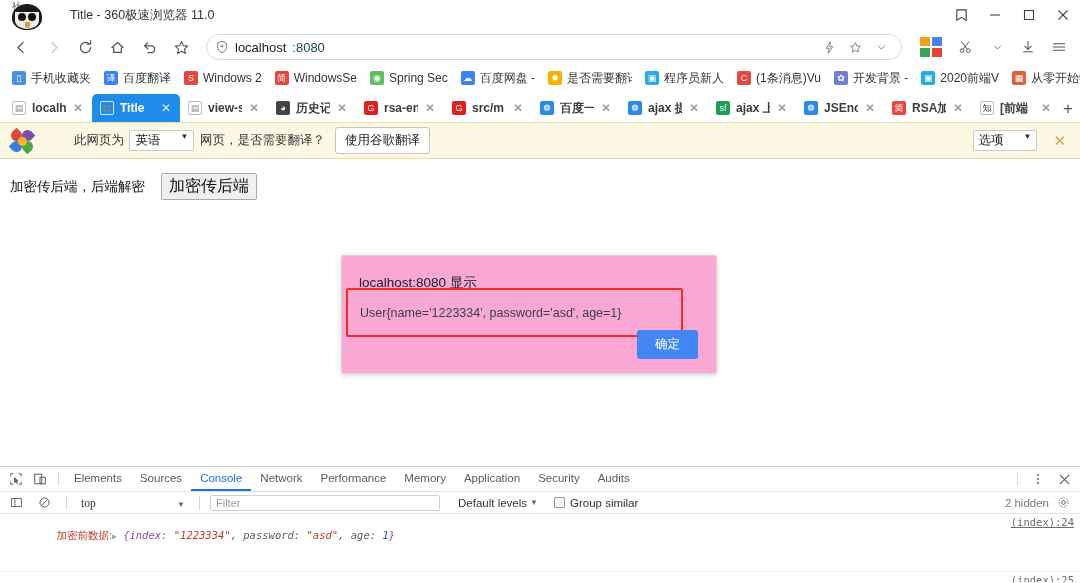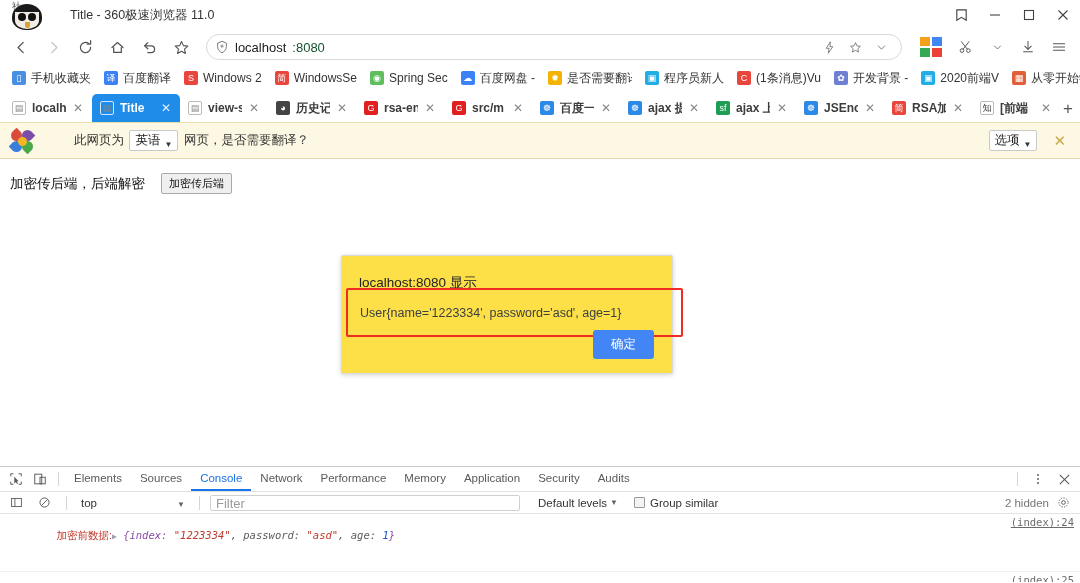--- a/index.html
+++ b/index.html
@@ -81,43 +81,43 @@
   }
   .tb-logo { width:24px; height:24px; position:relative; flex:0 0 auto; }
   .tb-logo span { position:absolute; width:11px; height:11px; border-radius:50% 50% 50% 0; }
   .tb-logo span:nth-child(1){left:1px;top:1px;background:#d94b3c;transform:rotate(135deg);}
   .tb-logo span:nth-child(2){left:12px;top:1px;background:#7b4ea8;transform:rotate(-135deg);}
   .tb-logo span:nth-child(3){left:1px;top:12px;background:#3b7ddd;transform:rotate(45deg);}
   .tb-logo span:nth-child(4){left:12px;top:12px;background:#4aa84a;transform:rotate(-45deg);}
   .tb-logo em { position:absolute; left:8px; top:8px; width:9px; height:9px; background:#f2b824; border-radius:50%; }
   .tb-text { margin-left:30px; }
   .sel {
-    display:inline-flex; align-items:flex-end; gap:4px; border:1px solid #c9c9c9; background:#fff;
+    display:inline-flex; align-items:flex-start; gap:20px; border:1px solid #c9c9c9; background:#fff;
     border-radius:2px; padding:1px 5px; font-size:12.5px; color:#222; margin:0 2px;
   }
   .sel .caret { font-size:8px; color:#333; }
   .btn-outline {
     border:1px solid #c2c2c2; background:#fff; border-radius:3px; padding:4px 9px;
     font-size:12.5px; color:#222;
   }
   .tb-right { margin-left:auto; display:flex; align-items:center; gap:10px; }
   .tb-close { color:#caa84d; font-size:15px; padding:0 4px; }
 
   
   .viewport { height:312px; background:#fff; position:relative; padding:14px 10px; }
   .page-line { font-size:13.5px; color:#111; display:flex; align-items:center; gap:16px; }
   .page-btn {
     border:1px solid #a9a9a9; background:#efefef; border-radius:2px;
-    padding:2px 7px; font-size:11px; color:#111;
+    padding:2px 7px; font-size:16px; color:#111;
   }
 
   
   .dialog {
-    position:absolute; left:341px; top:96px; width:332px; height:119px;
-    background:#fde047; border:1px solid #d9d9d9; border-radius:2px;
+    position:absolute; left:341px; top:96px; width:376px; height:119px;
+    background:#f9a8d4; border:1px solid #d9d9d9; border-radius:2px;
     box-shadow:0 1px 5px rgba(0,0,0,.18);
   }
   .dlg-title { position:absolute; left:17px; top:18px; font-size:13.5px; color:#202124; }
   .dlg-msg { position:absolute; left:18px; top:50px; font-size:12.5px; color:#3c4043; }
   .dlg-highlight {
     position:absolute; left:4px; top:32px; width:337px; height:49px;
     border:2px solid #ef2b24; border-radius:2px; pointer-events:none;
   }
   .dlg-ok {
     position:absolute; right:18px; bottom:14px; background:#4285f4; color:#fff;
@@ -129,24 +129,24 @@
               background:#fff; border-top:1px solid #cdcdcd; font-size:11.5px; }
   .dt-tabs { height:25px; display:flex; align-items:center; border-bottom:1px solid #e3e3e3;
              padding:0 4px; color:#5a5a5a; }
   .dt-ic { width:24px; height:22px; display:flex; align-items:center; justify-content:center; color:#5a5a5a; }
   .dt-sep { width:1px; height:14px; background:#d5d5d5; margin:0 6px; }
   .dt-tab { padding:4px 9px 5px; color:#5a5a5a; font-size:11.5px; border-bottom:2px solid transparent; }
   .dt-tab.active { color:#1a73e8; border-bottom-color:#1a73e8; }
   .dt-tabs-right { margin-left:auto; display:flex; align-items:center; gap:2px; }
   .dt-toolbar { height:22px; display:flex; align-items:center; padding:0 4px;
                 border-bottom:1px solid #e3e3e3; color:#5a5a5a; gap:4px; }
-  .ctx-select { display:flex; align-items:flex-end; width:112px; padding:0 4px; font-size:11.5px; color:#333; }
+  .ctx-select { display:flex; align-items:flex-end; width:112px; padding:0 4px; font-size:11.5px; color:#333;font-family:Liberation Serif, serif; }
   .ctx-select .caret { margin-left:auto; font-size:8px; color:#666; }
-  .filter-box { width:310px; height:16px; border:1px solid #d0d0d0; background:#fff;
-                border-radius:2px; font-size:13px; color:#9a9a9a; padding:0 5px; line-height:15px; }
+  .filter-box { width:230px; height:16px; border:1px solid #d0d0d0; background:#fff;
+                border-radius:2px; font-size:11px; color:#9a9a9a; padding:0 5px; line-height:15px; }
   .lvl { display:flex; align-items:center; gap:3px; font-size:11.5px; color:#333; margin-left:14px; }
   .lvl .caret { font-size:8px; color:#666; }
   .grp { display:flex; align-items:center; gap:5px; font-size:11.5px; color:#333; margin-left:12px; }
   .cbox { width:11px; height:11px; border:1px solid #999; background:#f4f4f4; border-radius:1px; }
   .dt-toolbar-right { margin-left:auto; display:flex; align-items:center; gap:8px; color:#777; padding-right:6px; }
 
   .console { position:relative; height:68px; overflow:hidden; font-family:"DejaVu Sans Mono","Liberation Mono",monospace; }
   .cline { position:relative; border-bottom:1px solid #f0f0f0; padding:2px 0 2px 6px;
            font-size:10.5px; line-height:13px; color:#c0392b; white-space:pre-wrap; word-break:break-all; }
   .cline .zh { font-family:"Liberation Sans","DejaVu Sans",sans-serif; color:#c0392b; }
@@ -424,20 +424,21 @@
         <em></em>
       </div>
     <div class="tb-text">
       <span>此网页为</span>
       <span class="sel">
         <span>英语</span>
         <span class="caret">▼</span>
       </span>
       <span>网页，是否需要翻译？</span>
     </div>
+    <div class="btn-outline">使用谷歌翻译</div>
     <div class="tb-right">
       <span class="sel">
         <span>选项</span>
         <span class="caret">▼</span>
       </span>
       <span class="tb-close">✕</span>
     </div>
   </div>
 
   <div class="viewport">

